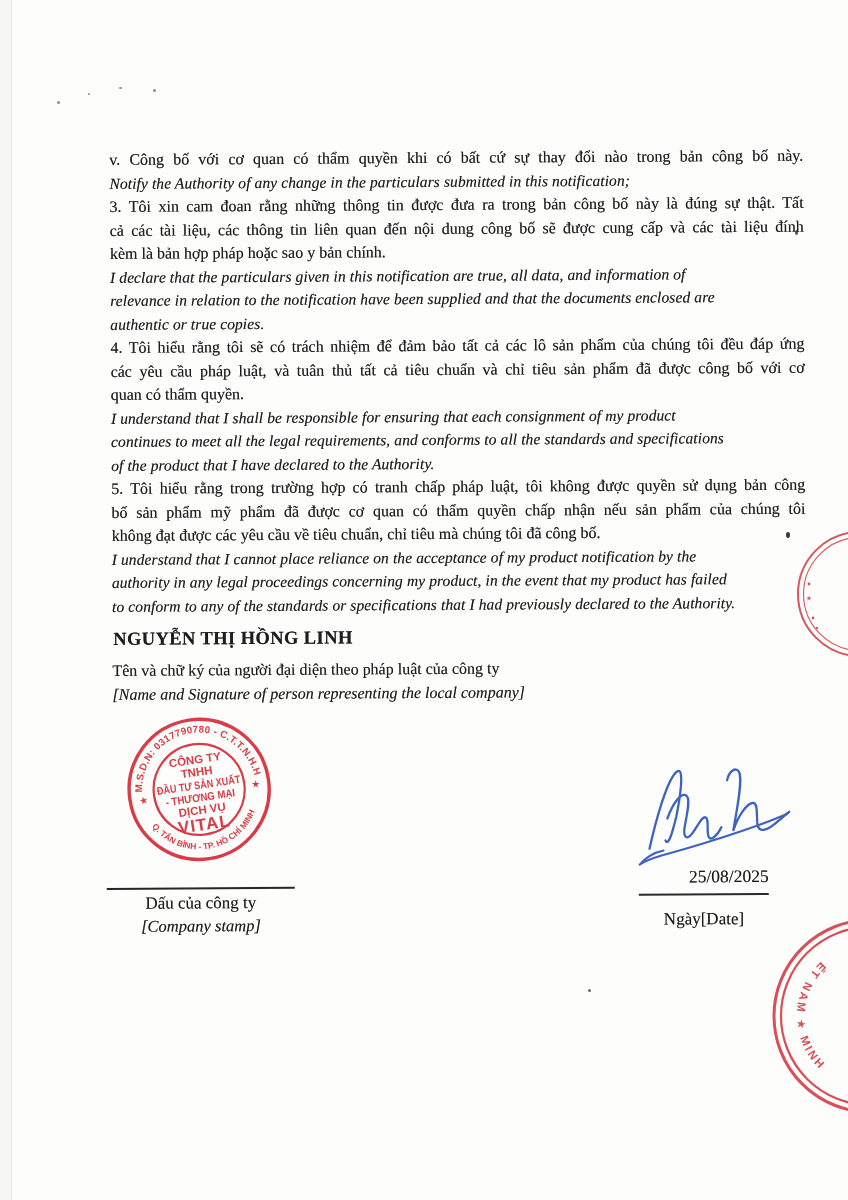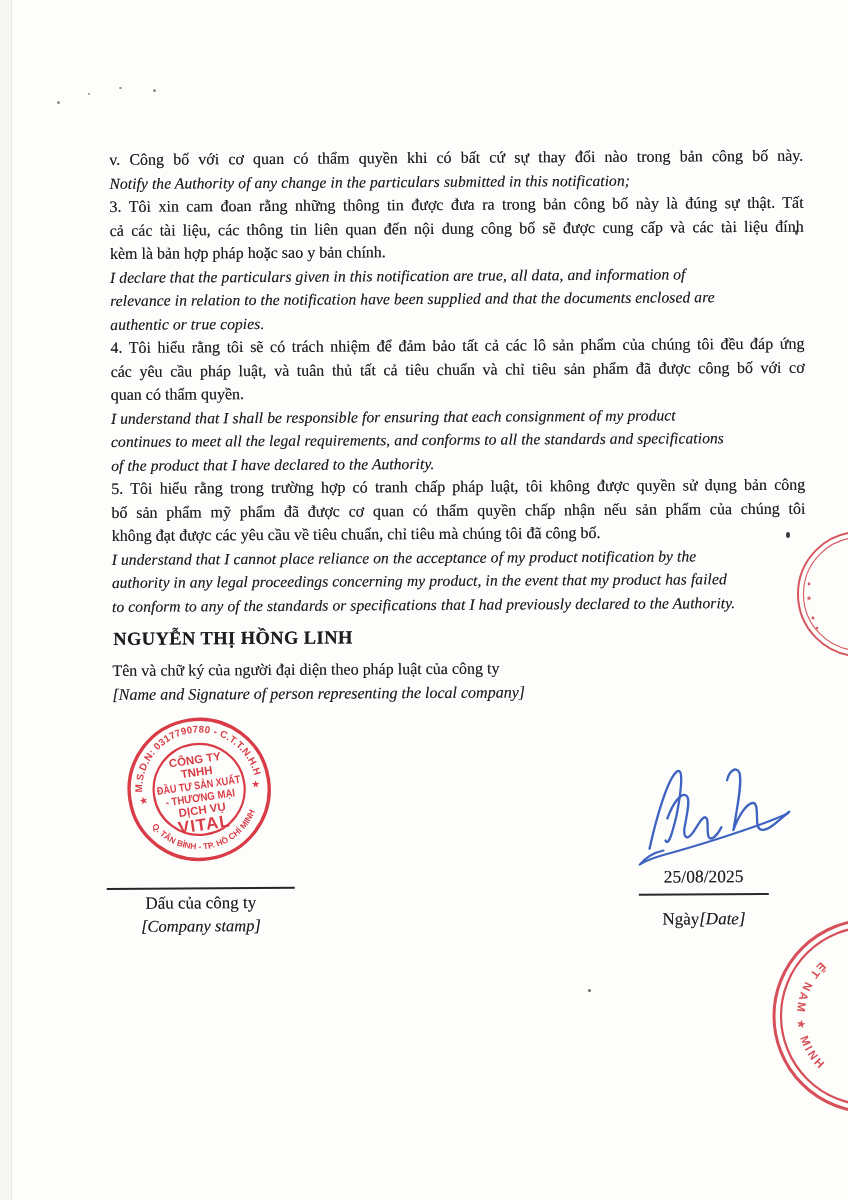--- a/index.html
+++ b/index.html
@@ -29,24 +29,24 @@
     text-shadow:0 0 .5px rgba(10,10,14,.6);
   }
   .rep-caption-vn{position:absolute;left:112px;top:660px;font-size:16px;text-shadow:0 0 .4px rgba(10,10,14,.5);}
   .rep-caption-en{position:absolute;left:112px;top:684px;font-size:16px;font-style:italic;text-shadow:0 0 .4px rgba(10,10,14,.5);}
   .stamp-svg{position:absolute;left:122px;top:712px;width:152px;height:152px;opacity:.96;}
   .stamp-svg text{font-family:"Liberation Sans","DejaVu Sans",sans-serif;font-weight:bold;}
   .left-rule{position:absolute;left:105px;top:886px;width:188px;border-top:2.5px solid #26262a;}
   .stamp-caption-vn{position:absolute;left:105px;top:892px;width:188px;text-align:center;font-size:17px;text-shadow:0 0 .4px rgba(10,10,14,.5);}
   .stamp-caption-en{position:absolute;left:105px;top:915px;width:188px;text-align:center;font-size:16.5px;font-style:italic;text-shadow:0 0 .4px rgba(10,10,14,.5);}
   .signature-svg{position:absolute;left:630px;top:758px;width:160px;height:110px;}
-  .date-text{position:absolute;left:637px;top:868px;width:130px;text-align:center;font-size:17.5px;text-shadow:0 0 .4px rgba(10,10,14,.5);}
+  .date-text{position:absolute;left:637px;top:868px;width:130px;text-align:right;font-size:17.5px;text-shadow:0 0 .4px rgba(10,10,14,.5);}
   .right-rule{position:absolute;left:637px;top:895px;width:130px;border-top:2px solid #2a2a2e;}
   .date-caption{position:absolute;left:637px;top:911px;width:130px;text-align:center;font-size:17px;text-shadow:0 0 .4px rgba(10,10,14,.5);}
-  .date-caption .en{font-style:italic;}
+  .date-caption .en{}
   .corner-stamp-svg{position:absolute;left:742px;top:916px;width:106px;height:206px;opacity:.92;}
   .corner-stamp-svg text{font-family:"Liberation Sans","DejaVu Sans",sans-serif;font-weight:bold;}
   .side-stamp-svg{position:absolute;left:786px;top:526px;width:62px;height:146px;opacity:.85;}
   .speck{position:absolute;background:#8e8e8a;border-radius:50%;}
 </style>
 </head>
 <body>
 
 <div class="scan-edge"></div>
 

